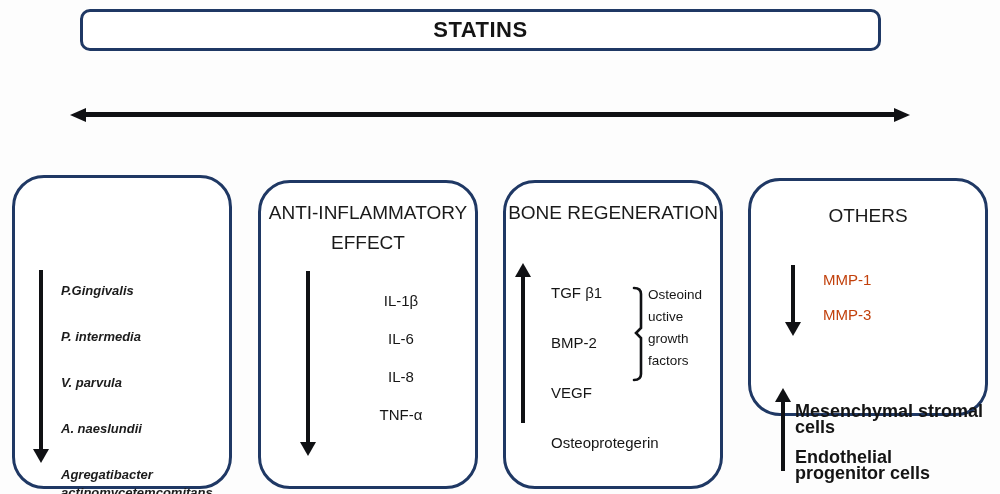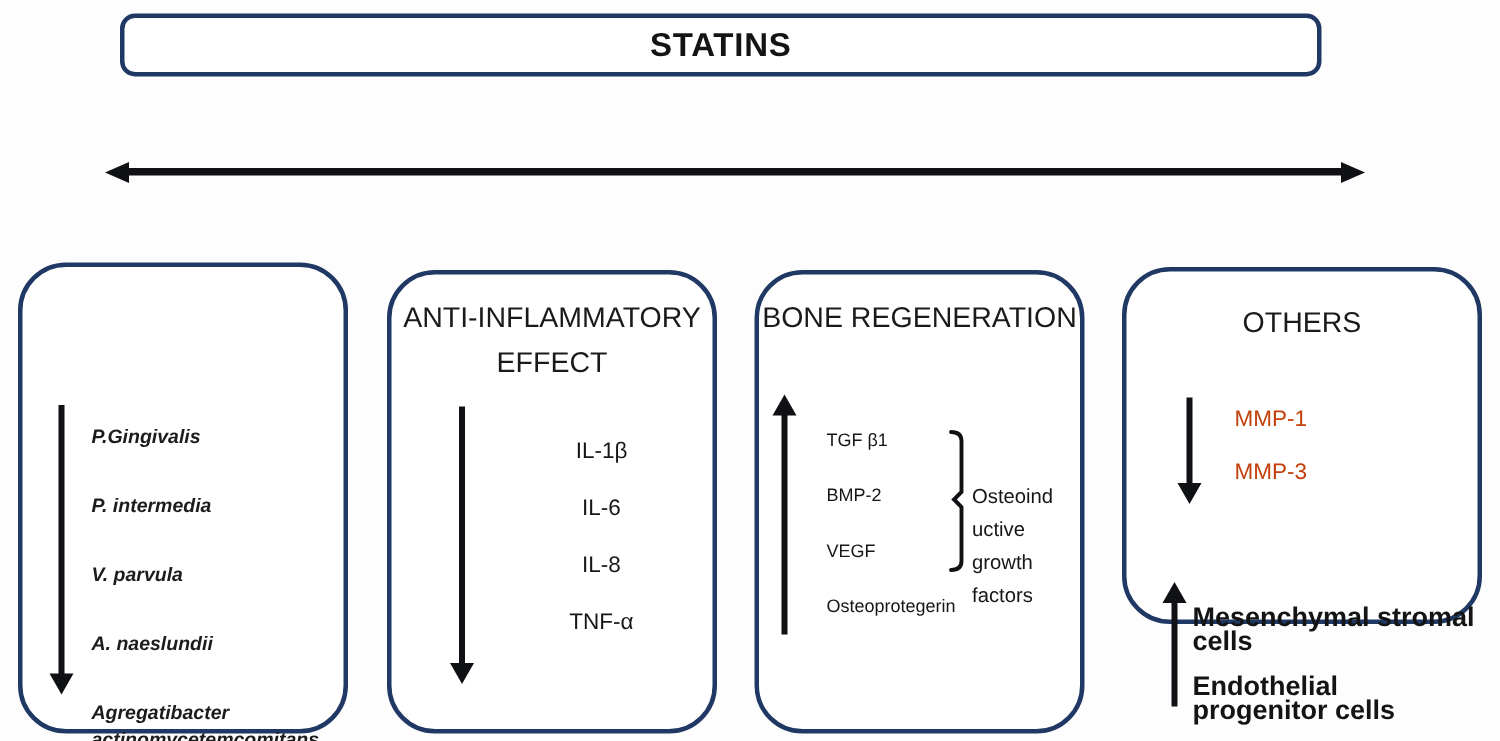--- a/index.html
+++ b/index.html
@@ -108,41 +108,41 @@
     gap: 28px; font-size: 13px; font-style: italic; font-weight: 600;
     line-height: 18px; color: #1c1c1c;
   }
   .box2 .items {
     left: 70px; top: 108px; width: 140px;
     gap: 18px; font-size: 15px; line-height: 20px; text-align: center;
     color: #161616;
   }
   .box3 .items {
     left: 45px; top: 100px; width: 170px;
-    gap: 17px; font-size: 12px; line-height: 20px; color: #161616;
+    gap: 30px; font-size: 15px; line-height: 20px; color: #161616;
   }
   .box4 .items.sec1 {
     left: 72px; top: 89px; width: 120px;
     gap: 15px; font-size: 15px; line-height: 20px; color: #c2410c;
   }
   .box4 .items.sec2 {
     left: 44px; top: 222px; width: 190px;
     gap: 14px; font-size: 18px; font-weight: 600; line-height: 16px;
     color: #141414;
   }
 
   
   .bracket {
     position: absolute;
     left: 125px; top: 103px;
   }
   .bracket-label {
     position: absolute;
     left: 142px; top: 101px;
-    font-size: 13.5px; line-height: 22px; color: #161616; margin-top: 36px;
+    font-size: 13.5px; line-height: 22px; color: #161616;
   }
 </style>
 </head>
 <body>
 
 <div class="canvas">
 
   <div class="statins-box">
     <span>STATINS</span>
   </div>

